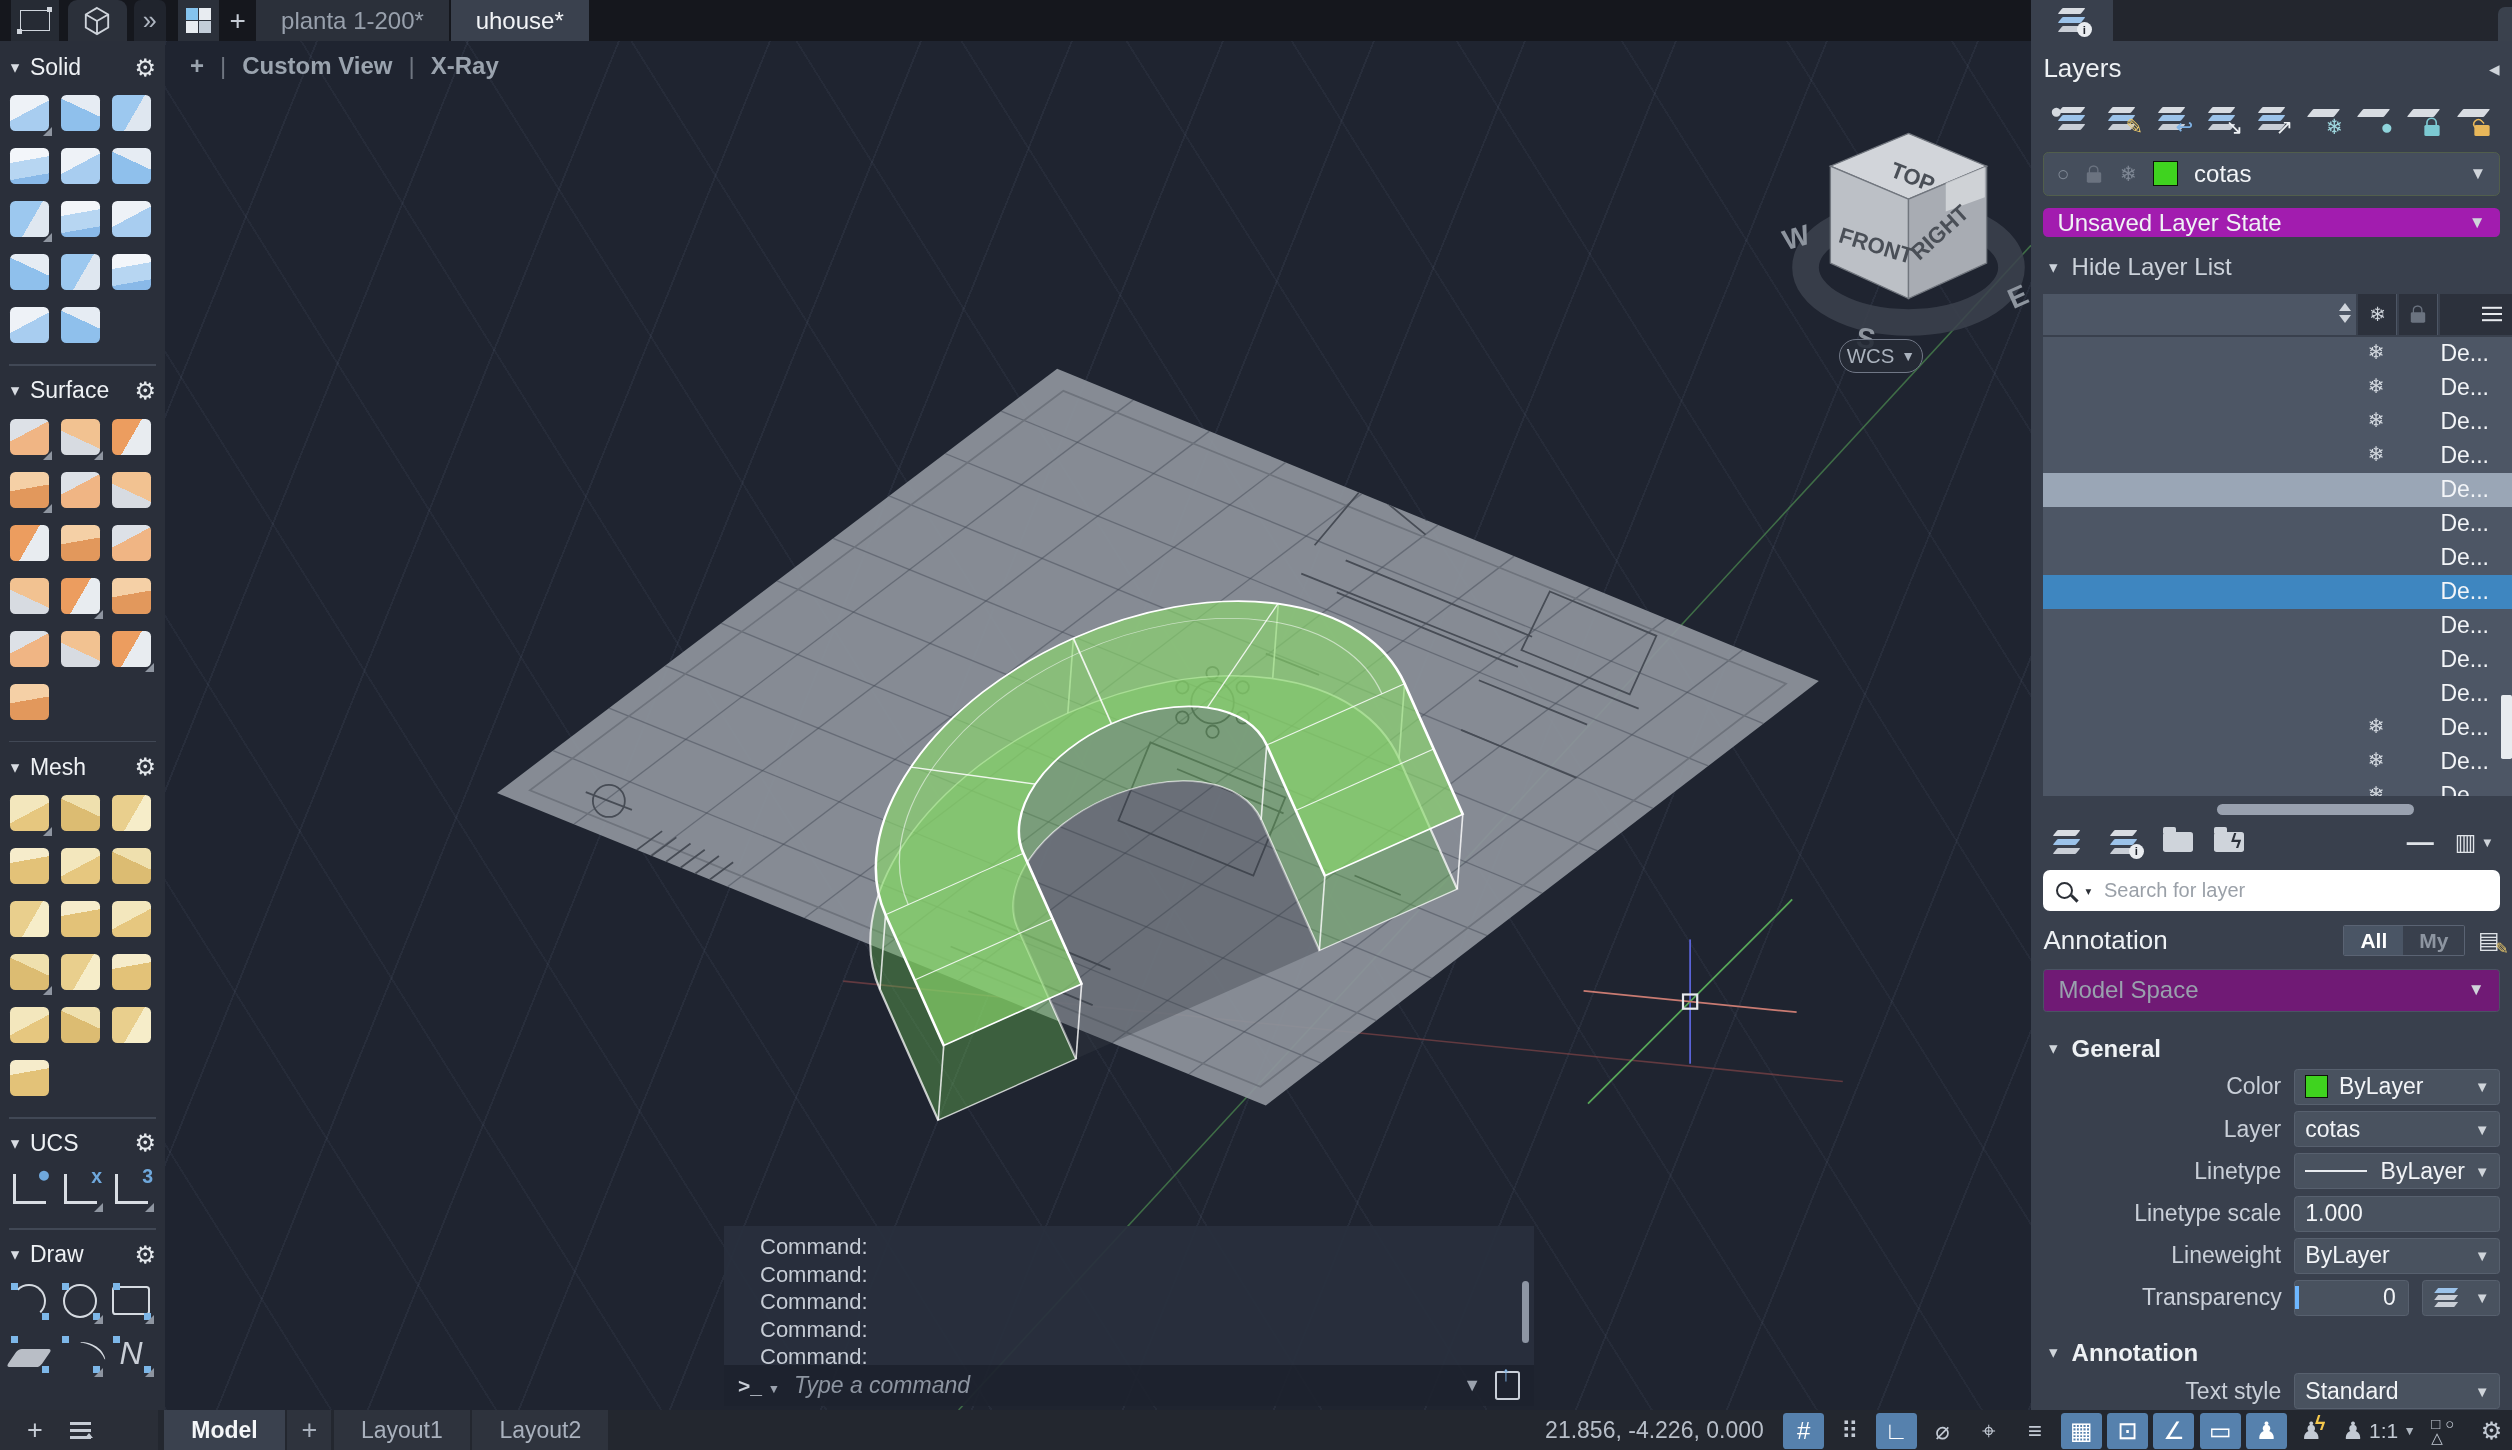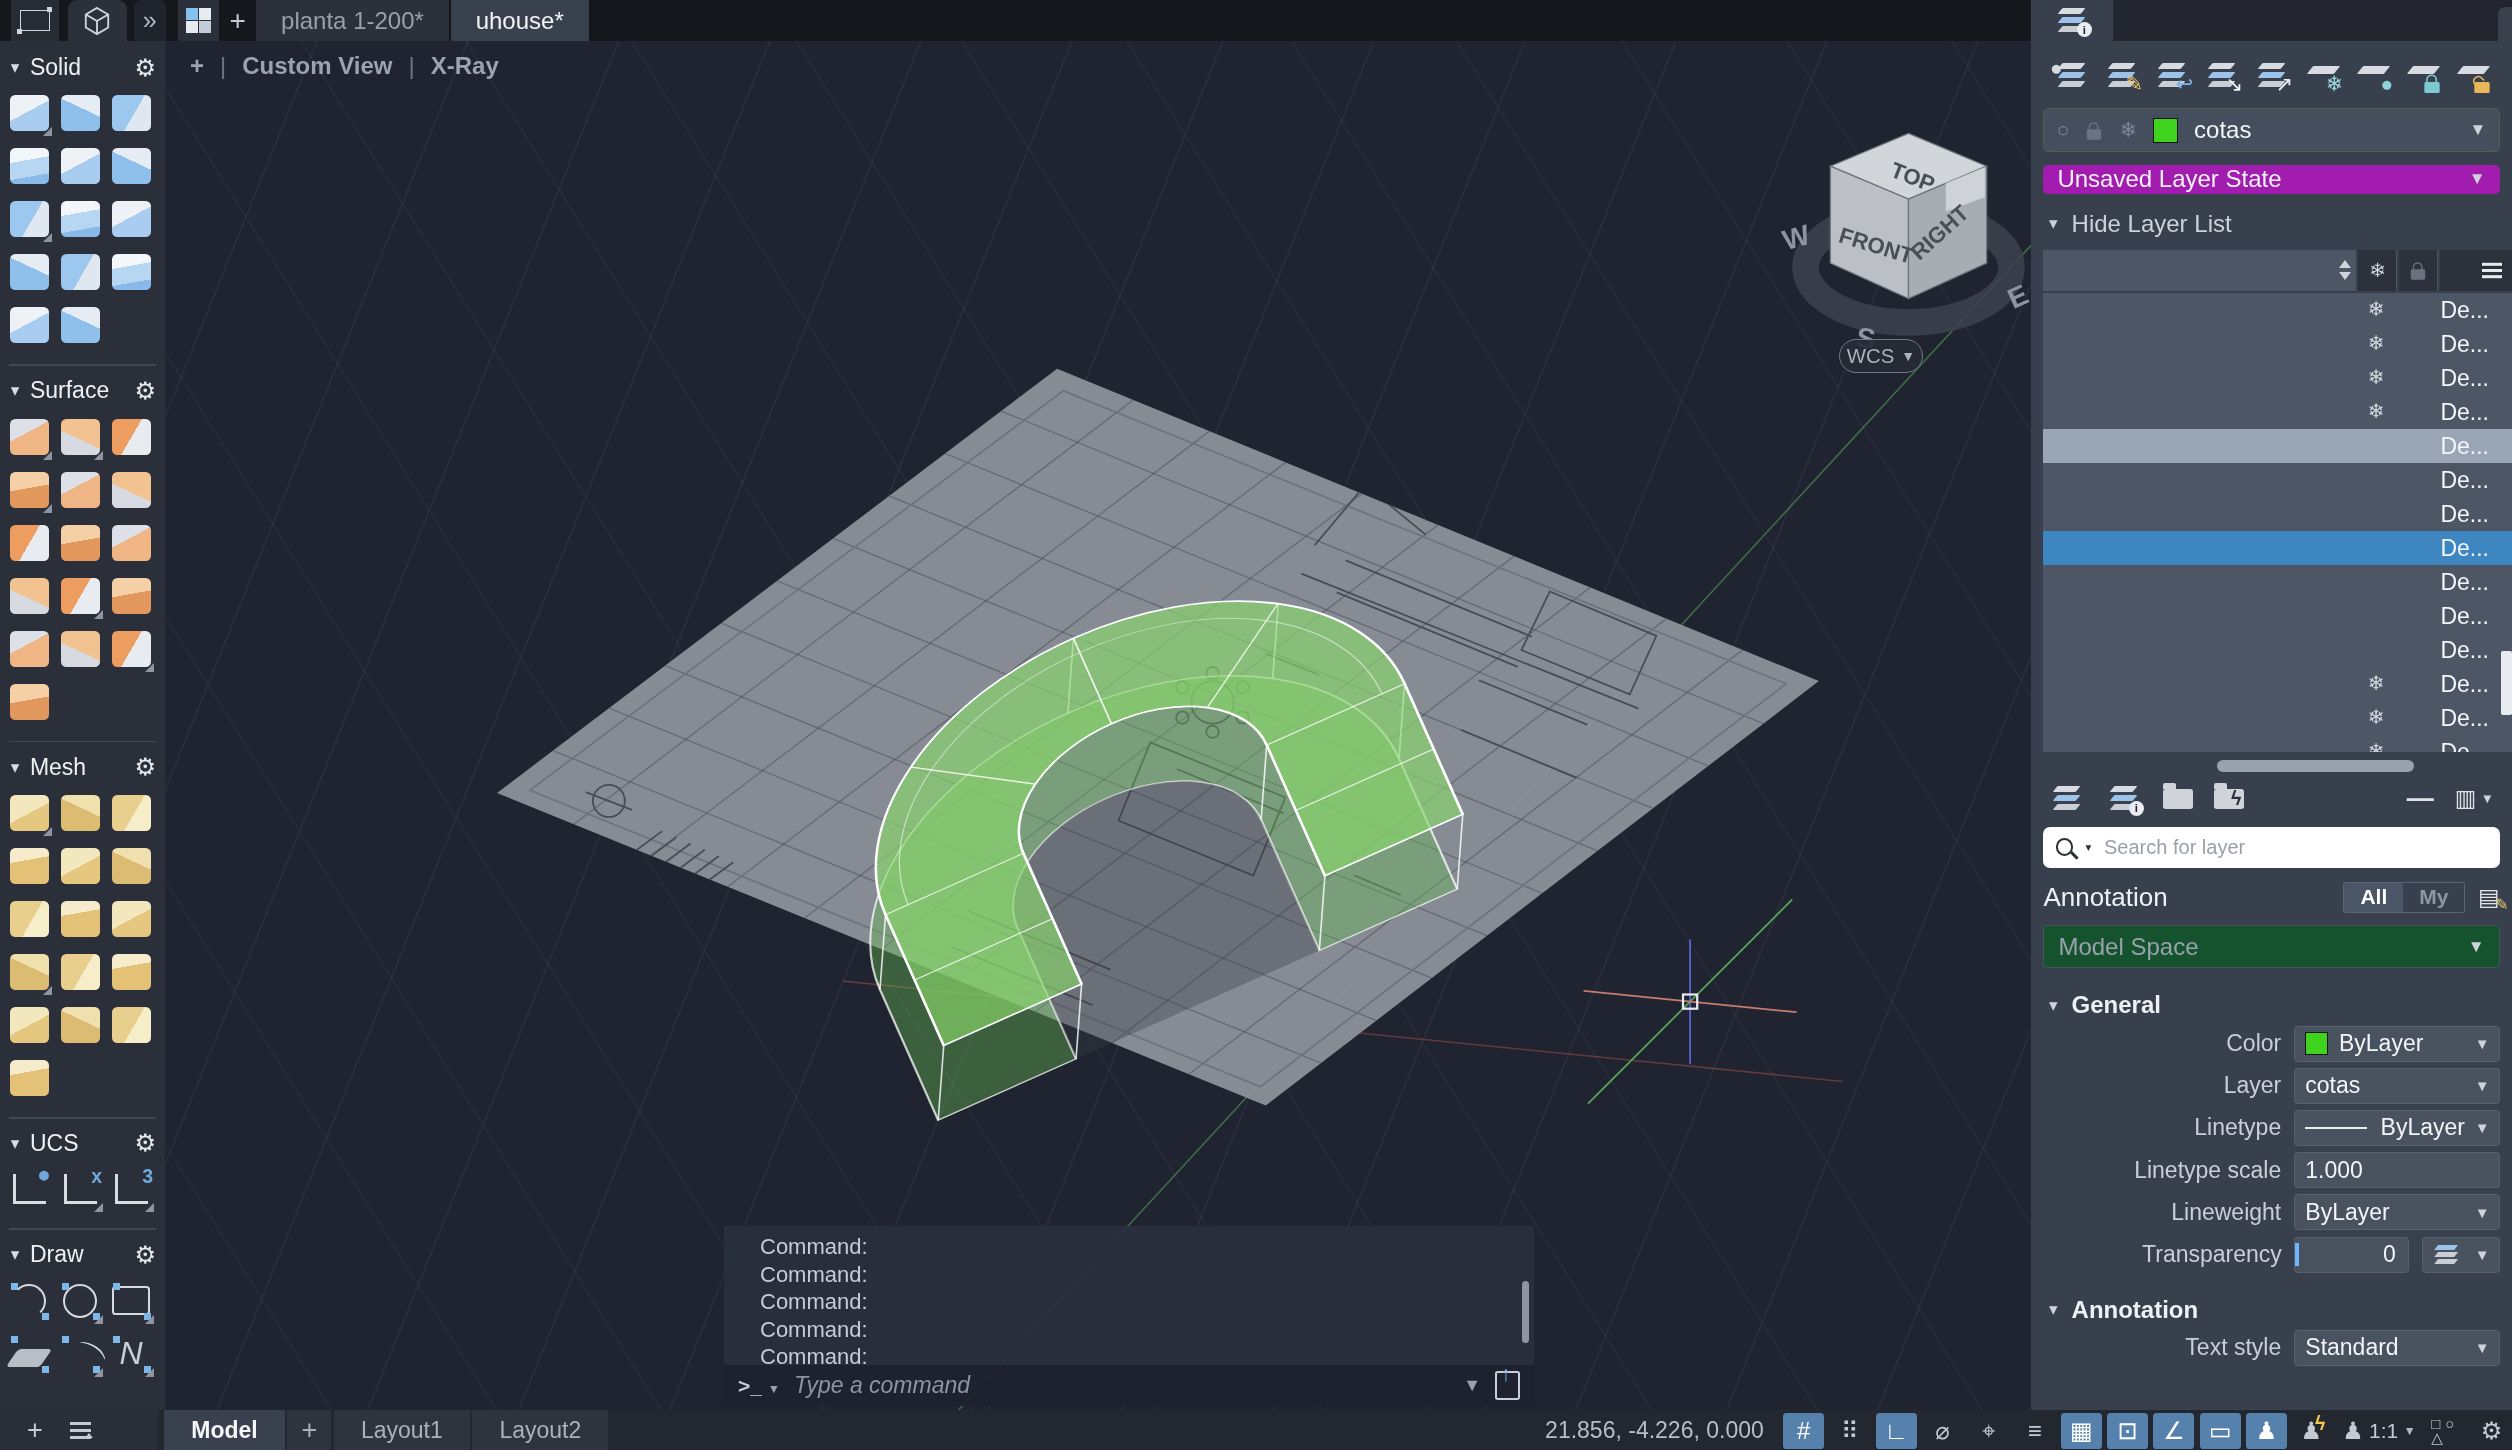--- a/index.html
+++ b/index.html
@@ -149,21 +149,21 @@
   .searchbar input{border:none;outline:none;background:none;font-size:20px;color:#333;width:100%;font-family:inherit;}
   .searchbar input::placeholder{color:#9aa0a8;}
   
   .props{margin-top:14px;}
   .p-title{display:flex;align-items:center;padding:0 12.4px;font-size:26px;color:#eef1f4;gap:12.4px;}
   .seg{margin-left:auto;display:flex;border:1.8px solid #5a6373;border-radius:1.8px;overflow:hidden;}
   .seg b{padding:2.7px 16px;font-size:21px;font-weight:bold;color:#8d95a1;}
   .seg b.on{background:#4a5565;color:#fff;}
   .p-edit{color:#dfe3e8;font-size:23px;position:relative;}
   .p-edit .pen{position:absolute;right:-9px;bottom:-3.6px;font-size:16px;color:#e8c66a;}
-  .mspace{margin:12.4px 12.4px 0;height:41px;background:#14532d;border:0.9px solid #4a5363;border-radius:3.6px;display:flex;align-items:center;
+  .mspace{margin:12.4px 12.4px 0;height:41px;background:#701a75;border:0.9px solid #4a5363;border-radius:3.6px;display:flex;align-items:center;
           padding:0 14px;color:#99a1ad;font-size:24px;}
   .psec{display:flex;gap:14px;align-items:center;margin:23px 0 5.3px 18px;color:#eef1f4;font-size:24px;font-weight:bold;}
   .psec .chev{font-weight:normal;font-size:17px;color:#cfd4da;}
   .prow{display:flex;align-items:center;justify-content:flex-end;gap:12.4px;margin:6.2px 12.4px 0 0;height:36px;font-size:23px;}
   .prow .plabel{color:#c9cfd8;}
   .pctl{width:206px;height:36px;background:#49525f;border:0.9px solid #57606e;border-radius:3.6px;display:flex;align-items:center;
         padding:0 10.7px;gap:10.7px;color:#f2f4f7;font-size:23px;position:relative;box-sizing:border-box;flex:none;}
   .pctl .car{position:absolute;right:9px;color:#cfd4da;font-size:15px;}
   .pctl .sw{width:21px;height:21px;background:#3fd31f;border:1.8px solid #0c1208;flex:none;}
   .pctl .ltline{width:62px;height:0;border-top:2.7px solid #e8ebef;flex:none;}
@@ -603,20 +603,24 @@
         <span class="lstack">
             <i></i>
             <i></i>
             <i></i>
             <span class="infodot"></span>
           </span>
       </div>
       <div class="rp-sliver"></div>
     </div>
 
+    <div class="l-title">
+      <span>Layers</span>
+      <span class="coll">◂</span>
+    </div>
 
     <div class="l-toolbar" id="ltoolbar">
         <span class="lt-btn">
           <span class="lstack">
             <i></i>
             <i></i>
             <i></i>
             <span class="lbadge tl" style="color: rgb(213, 218, 224);">●</span>
           </span>
         </span>

